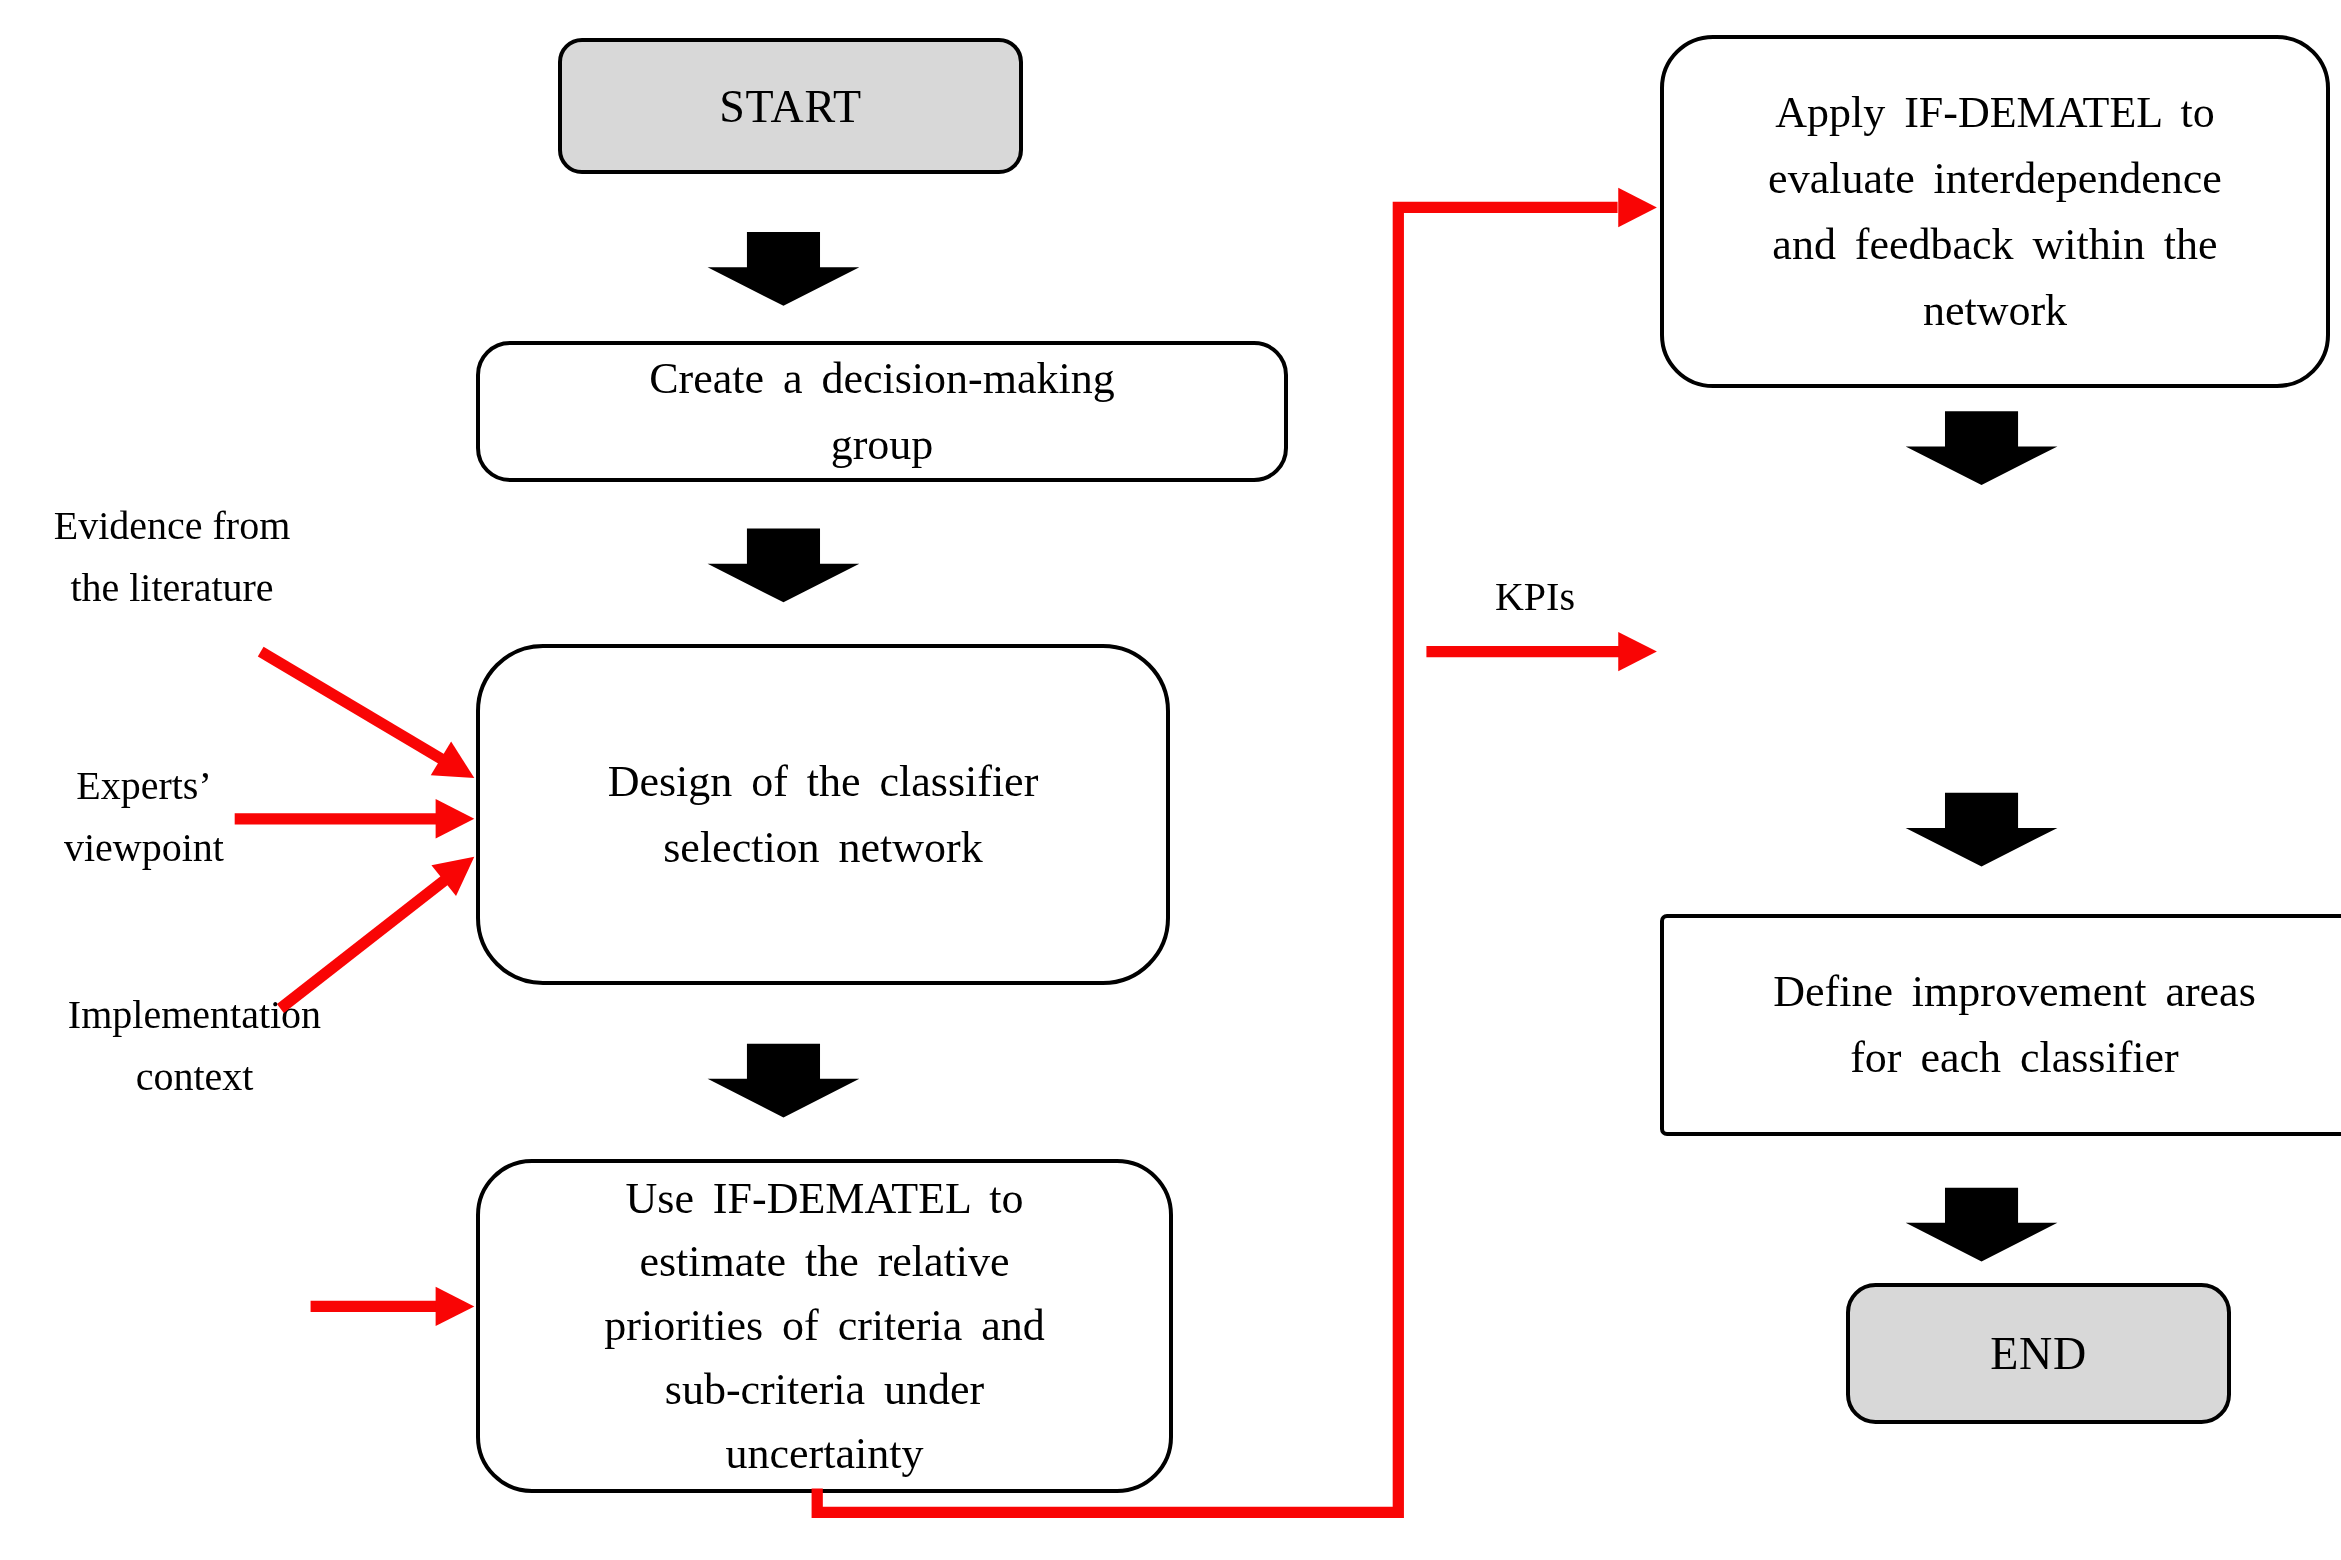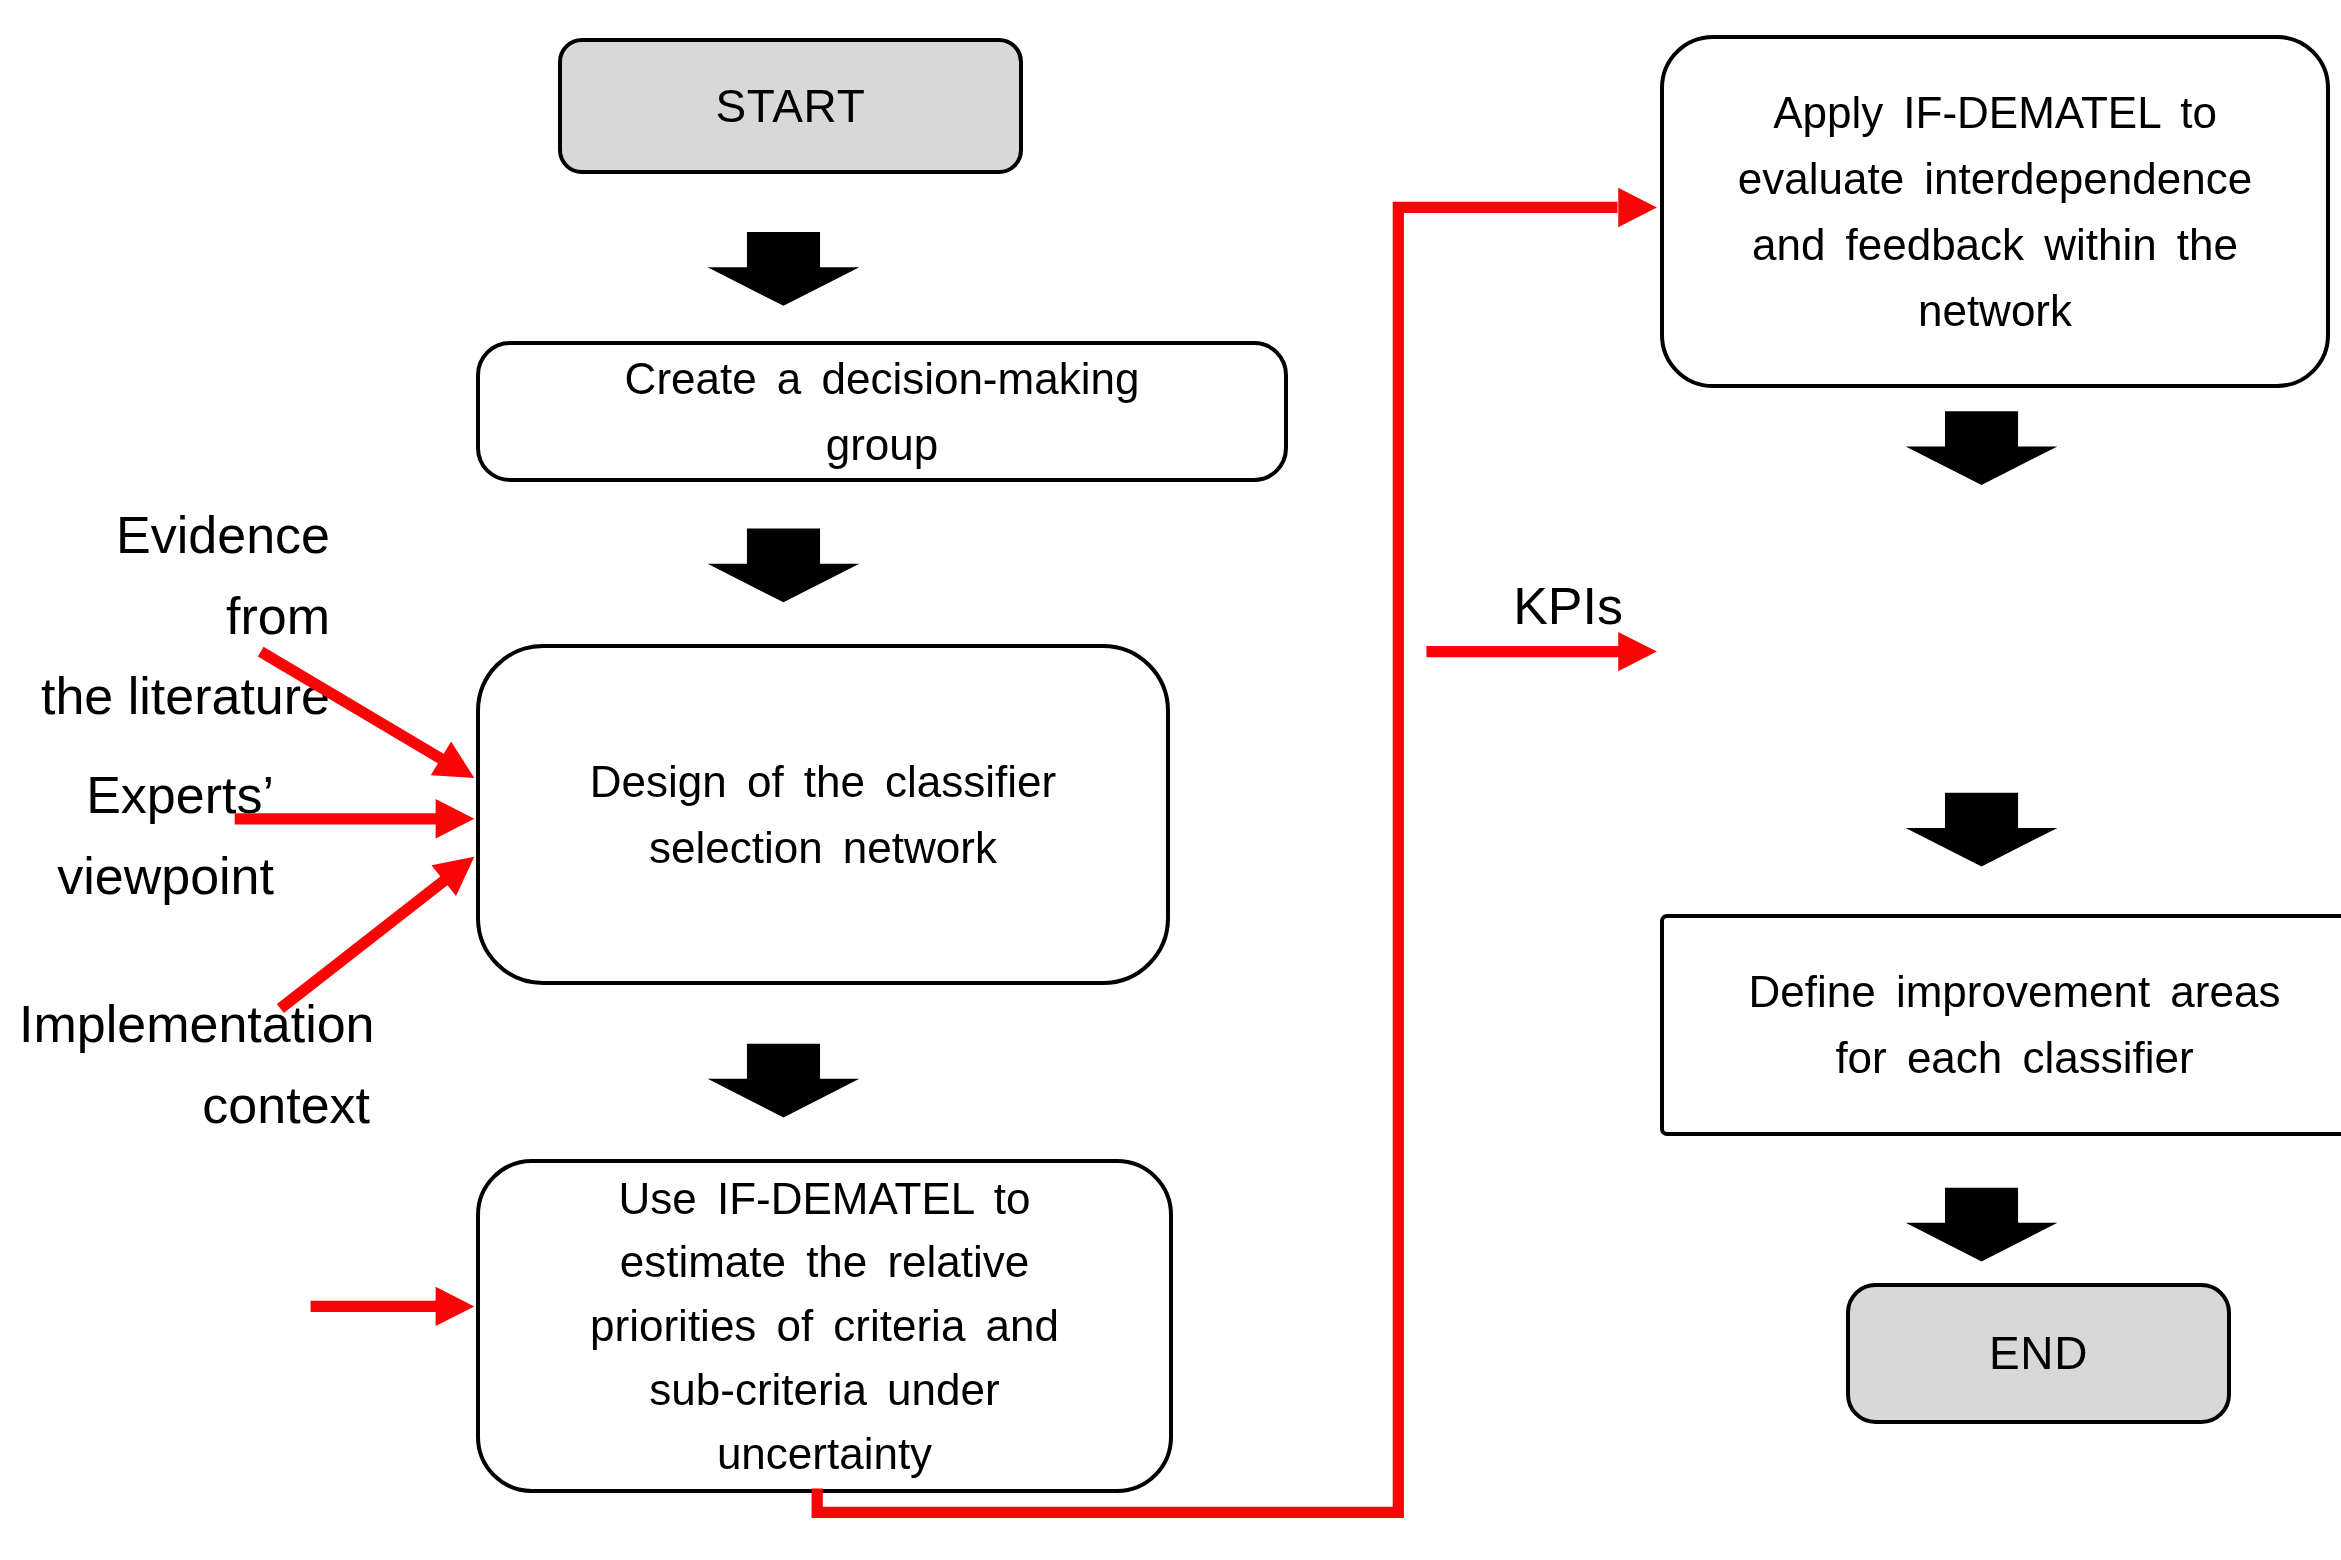--- a/index.html
+++ b/index.html
@@ -1,21 +1,21 @@
 <!DOCTYPE html>
 <html style="font-size:11.2px"><head>
 <meta charset="utf-8">
 <style>
   html,body{margin:0;padding:0;background:#ffffff;}
   #canvas{
     position:relative;
     width:2342px;
     height:1561px;
     background:#ffffff;
-    font-family:Liberation Sans, sans-serif;
+    font-family:Liberation Serif, serif;
     color:#000000;
     overflow:hidden;
   }
   .node{
     position:absolute;
     box-sizing:border-box;
     border:4.9px solid #000000;
     background:#ffffff;
     display:flex;
     align-items:center;
@@ -25,23 +25,23 @@
   .node.terminal{background:#d8d8d8;}
   .node-label{
     white-space:pre-line;
     font-size:44px;
     line-height:1.5;
     word-spacing:0.18em;
   }
   .terminal .node-label{font-size:46px;letter-spacing:0.7px;}
   .side-label{
     position:absolute;
-    text-align:right;
+    text-align:center;
     white-space:pre-line;
-    font-size:52px;
+    font-size:40px;
     line-height:1.55;
   }
   svg.overlay{
     position:absolute;
     left:0;top:0;
     width:2342px;height:1561px;
   }
 </style>
 </head>
 <body>

